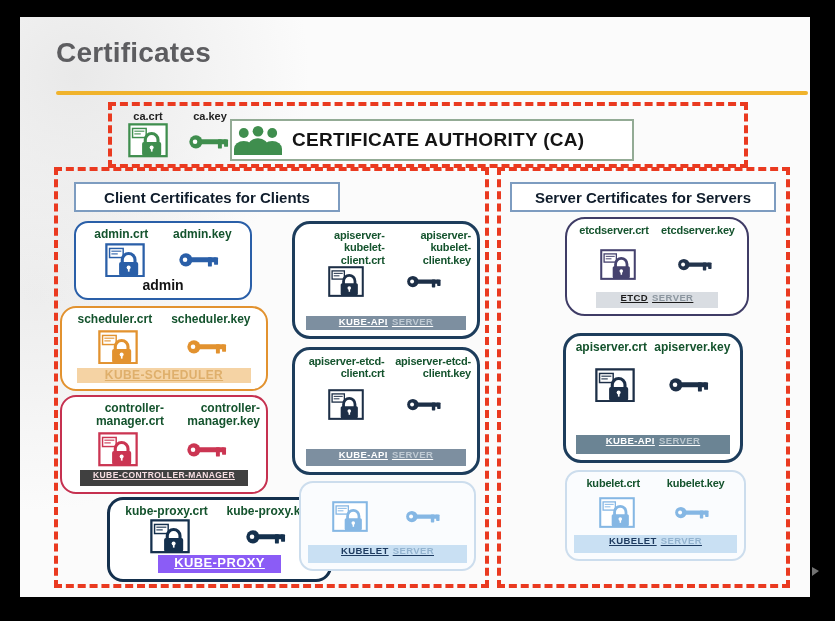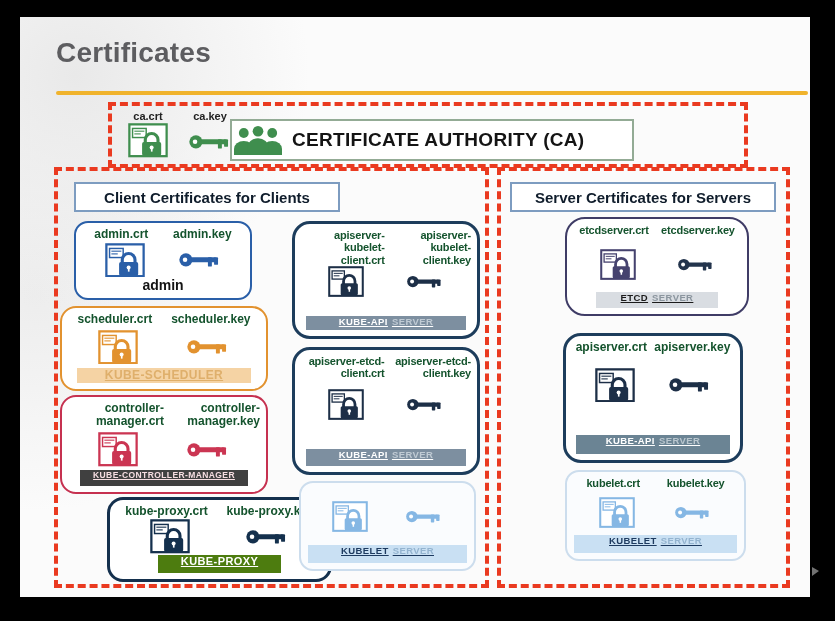--- a/index.html
+++ b/index.html
@@ -61,21 +61,21 @@
   .c-admin  { --c:#2a5fa8; border-color:#2a5fa8; border-radius:14px; }
   .c-sched  { --c:#e2922f; border-color:#e2922f; border-radius:16px; }
   .c-ctrl   { --c:#cb3552; border-color:#c63150; border-radius:16px; }
   .c-kproxy { --c:#14304d; border-color:#14304d; border-width:3px; border-radius:16px; }
   .c-navy   { --c:#1d2f47; border-color:#1d3d5c; border-width:3px; border-radius:18px; }
   .c-light  { --c:#85b7e4; border-color:#ccdded; border-radius:14px; background:#fafcfe; }
   .c-etcd   { --c:#45426e; --kc:#23344c; border-color:#3f3c66; border-radius:20px; }
 
   .c-sched  .bar { width:85%; height:15px; background:#f4cf9b; color:#dca75c; font-size:12px; opacity:.9; }
   .c-ctrl   .bar { width:82%; height:16px; background:#404040; color:#f6dde1; font-size:8.5px; }
-  .c-kproxy .bar { width:56%; height:18px; background:#4d7c0f; color:#ffffff; font-size:11px; }
+  .c-kproxy .bar { width:56%; height:18px; background:#8b5cf6; color:#ffffff; font-size:13px; }
   .c-navy   .bar { width:88%; height:17px; background:#7d8fa0; color:#ffffff;margin-top:19px; }
   .c-navy   .bl  { color:#c0cbd4; }
   .c-light  .bar { width:92%; height:18px; background:#c9e0f3; color:#1d3a5f; }
   .c-light  .bl  { color:#93b3cf; }
   .c-etcd   .bar { width:68%; height:16px; background:#d9dde2; color:#1b1b1b; }
   .c-etcd   .bl  { color:#8b959e; }
   .c-apisrv .bar { width:88%; height:19px; background:#6b8494; color:#ffffff; }
   .c-apisrv .bl  { color:#b9c6ce; }
 
   .sm .lab { font-size:11px; max-width:52%; letter-spacing:-0.2px; }

